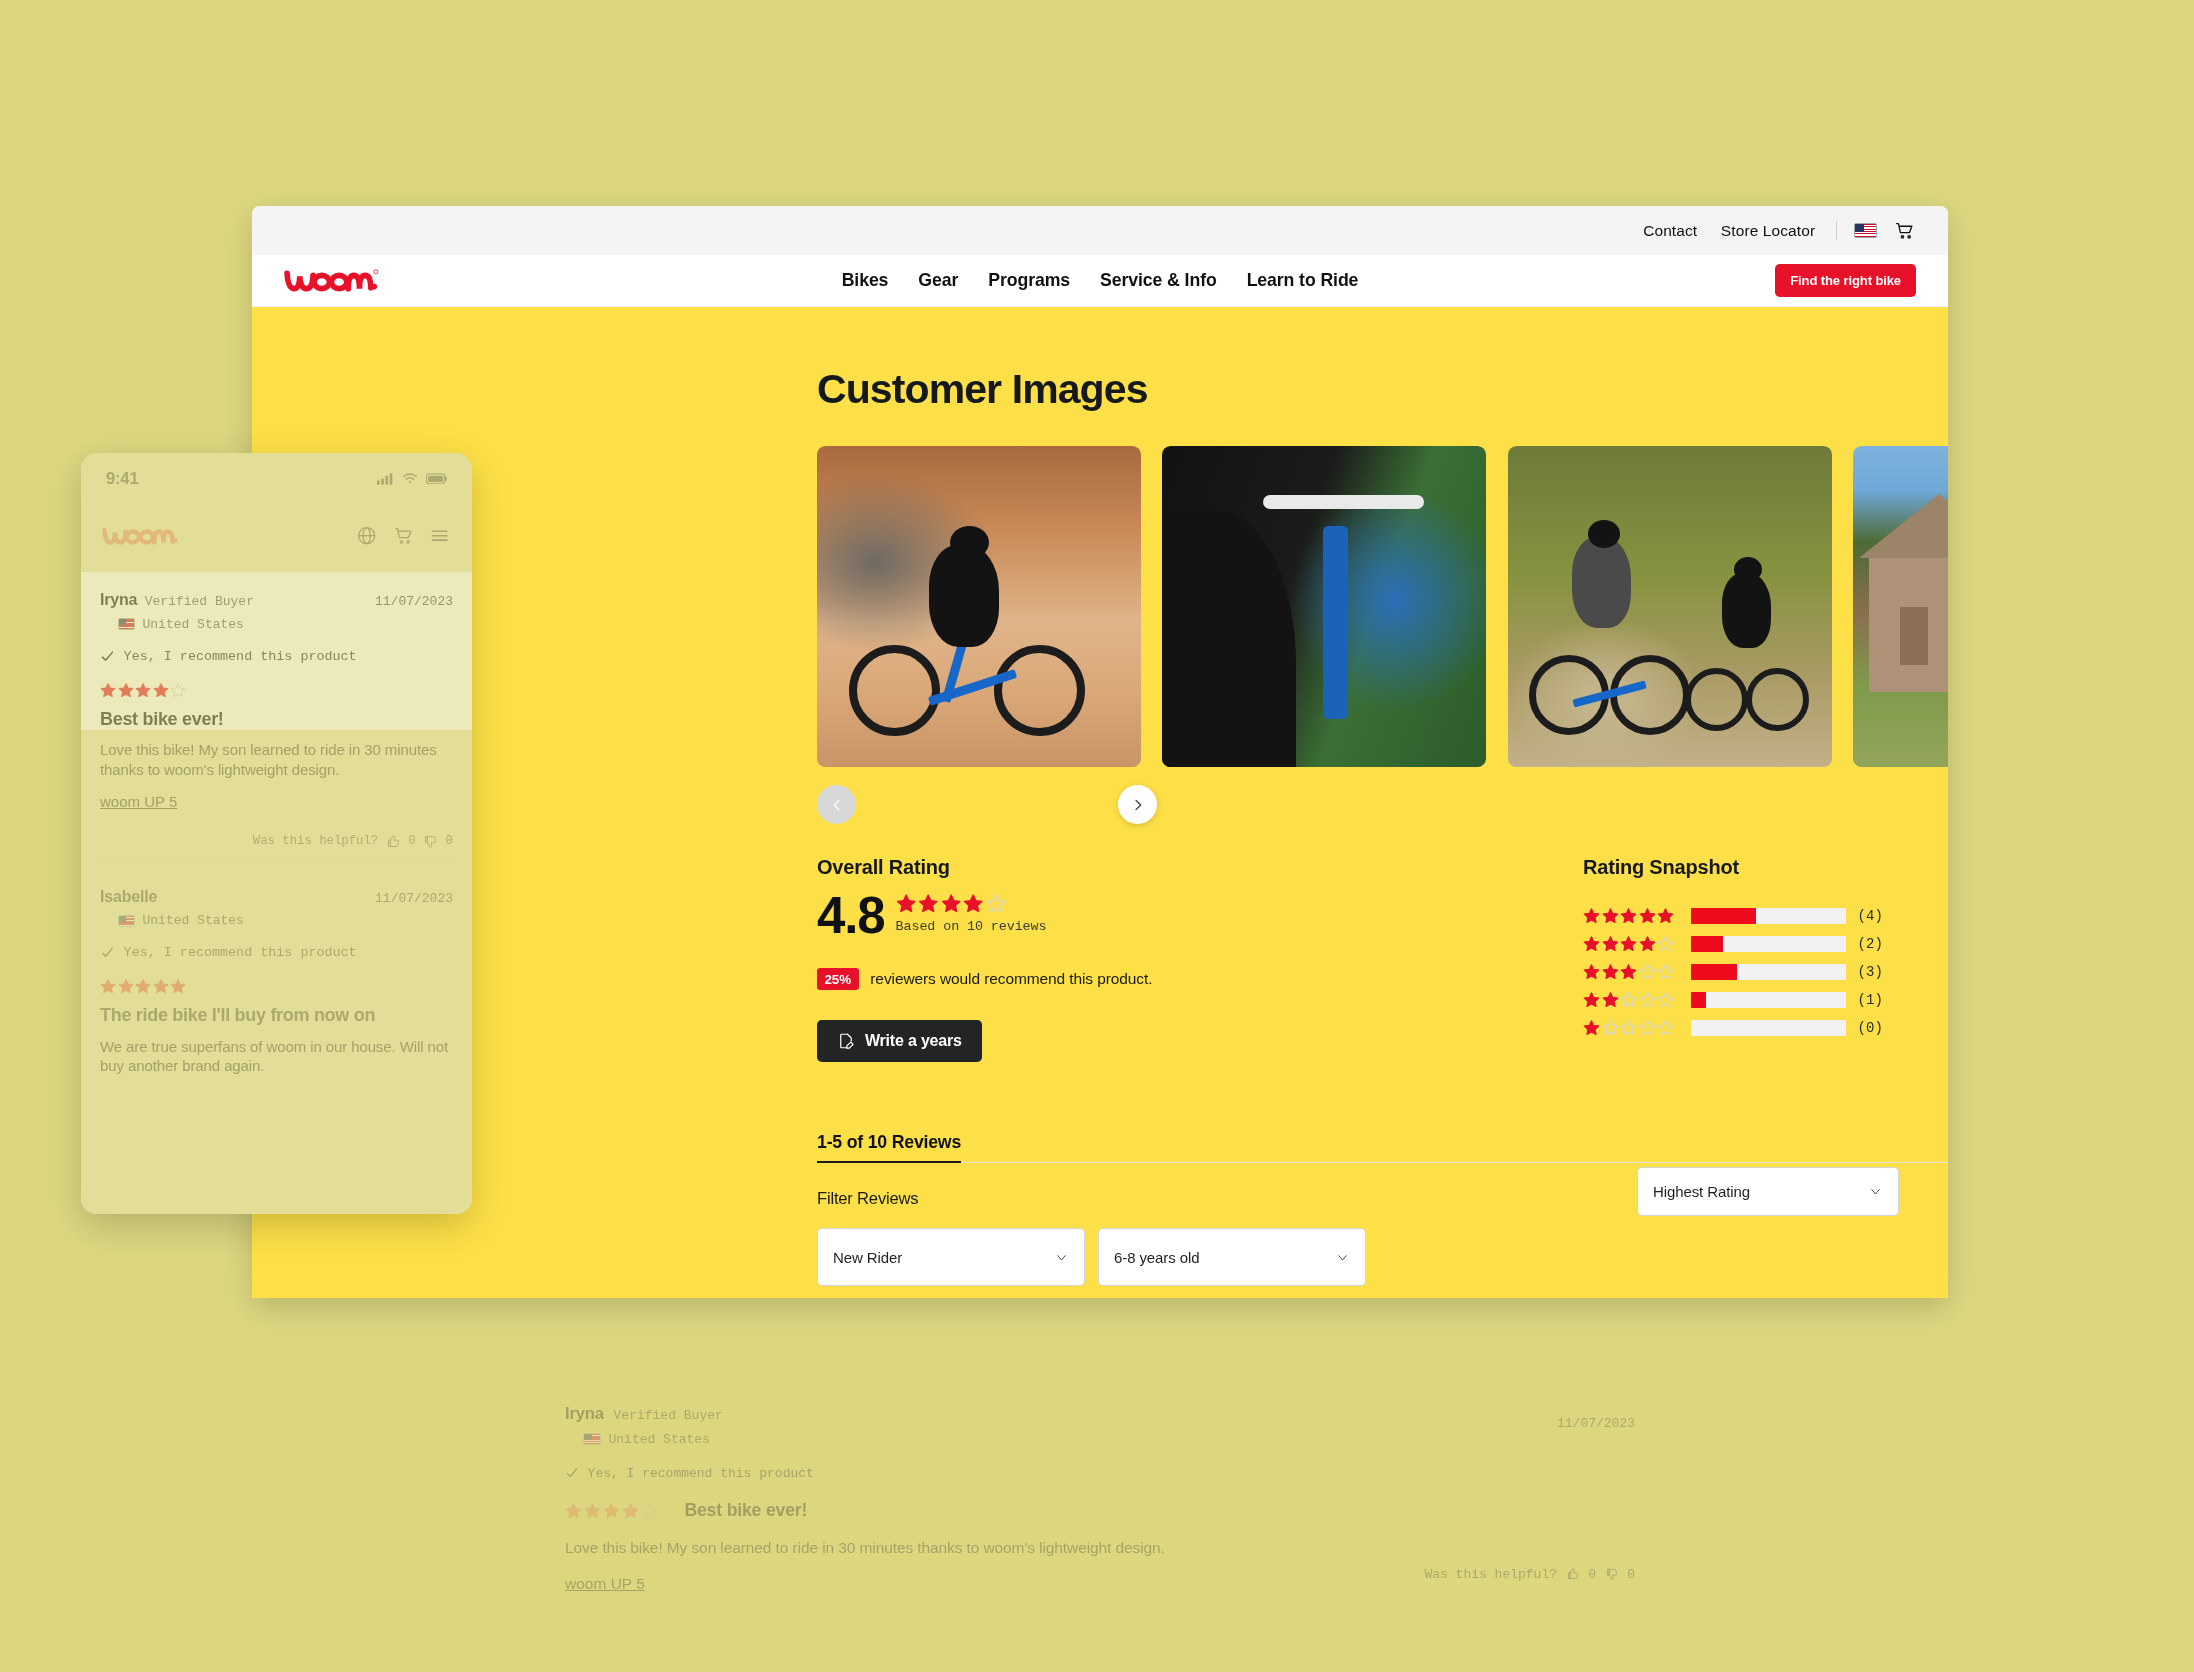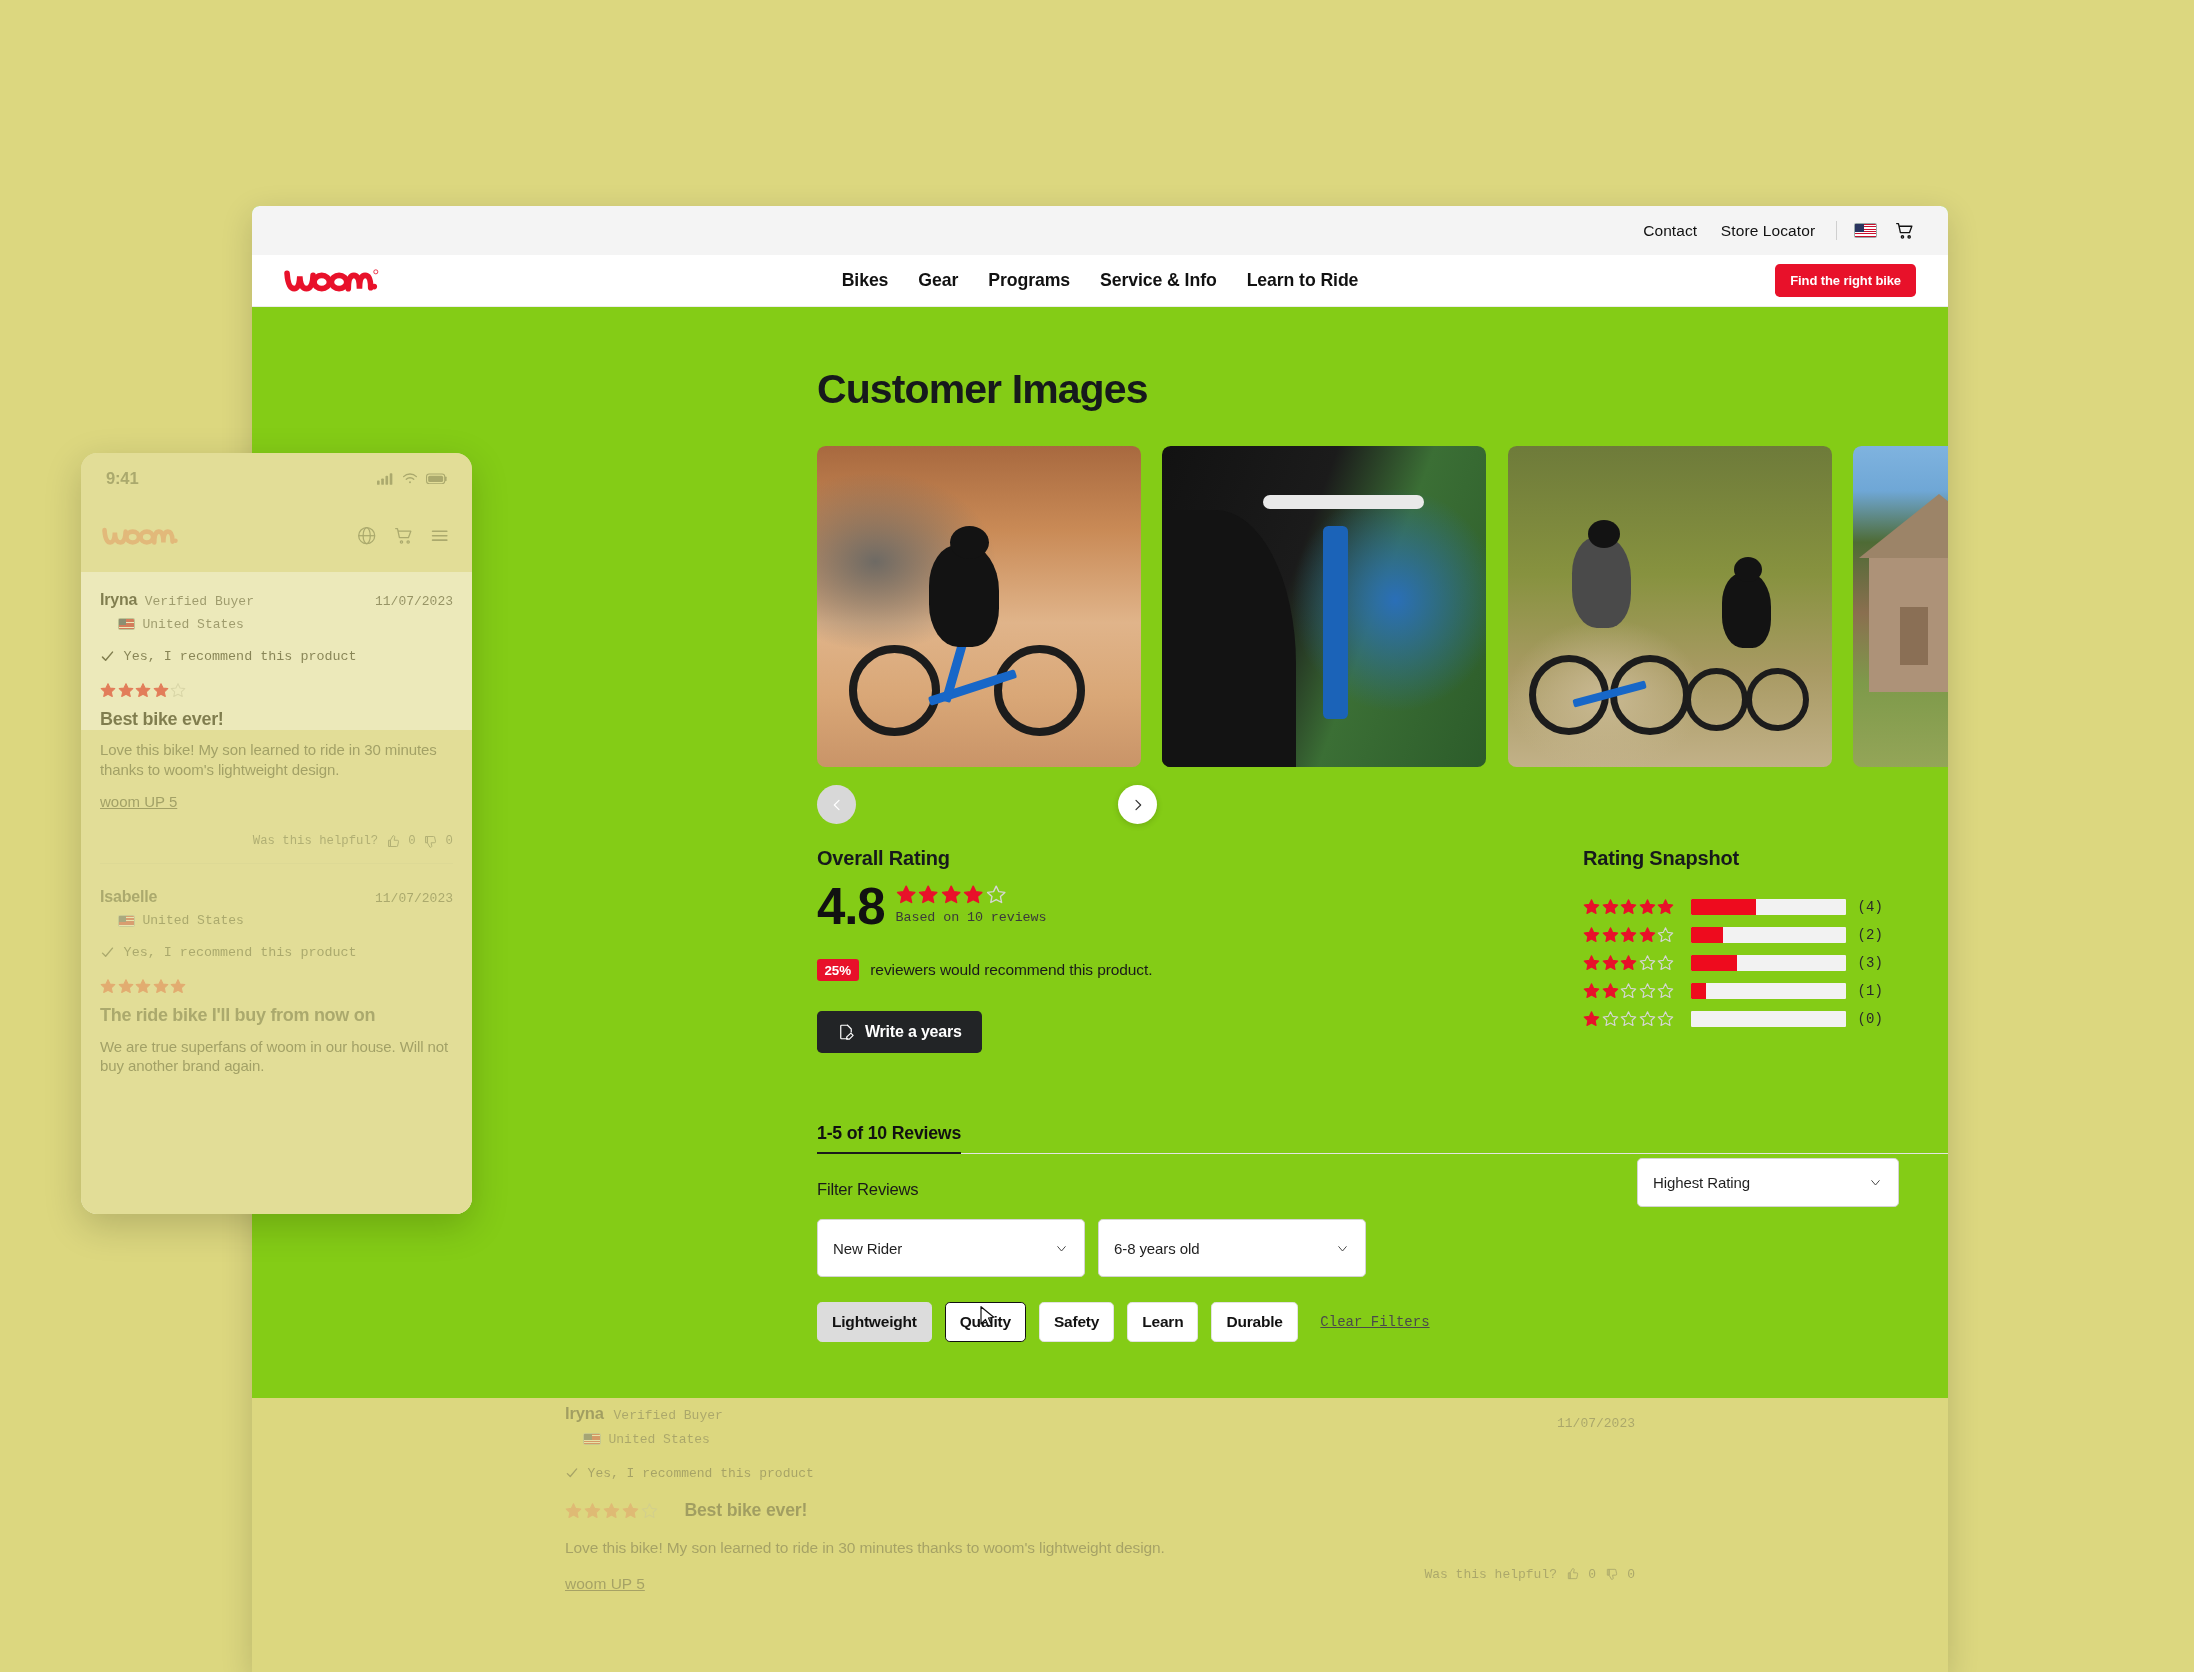--- a/index.html
+++ b/index.html
@@ -7,22 +7,22 @@
     width: 2194px; height: 1672px;
     background: #DCD77F;
     font-family: "Liberation Sans", sans-serif;
     overflow: hidden;
   }
   .stage { position: relative; width: 2194px; height: 1672px; }
 
   
   .window {
     position: absolute; left: 252px; top: 206px;
-    width: 1696px; height: 1466px;
-    background: #84cc16;
+    width: 1696px; height: 1092px;
+    background: #fde047;
     border-radius: 7.5px 7.5px 0 0;
     box-shadow: 0 9.6px 32px rgba(0,0,0,.16);
     overflow: hidden;
   }
 
   
   .utilbar {
     height: 49px; background: #F4F4F4;
     display: flex; align-items: center; justify-content: flex-end;
     padding-right: 33px; gap: 0;
@@ -104,21 +104,21 @@
   }
   .arrowbtn.prev { left: 0; background: #D8D8D8; }
   .arrowbtn.next { left: 301px; background: #fff; box-shadow: 0 1.6px 6.4px rgba(0,0,0,.16); }
   .arrowbtn svg { width: 16px; height: 16px; }
 
   
   .rr-title {
     margin-left: 565px; margin-top: 59px;
     font-size: 41px; font-weight: 700; color: #16191C; letter-spacing: -0.9px;
   }
-  .rr-cols { margin-left: 565px; margin-top: 19px; display: flex; }
+  .rr-cols { margin-left: 565px; margin-top: 28px; display: flex; }
   .rr-left { width: 766px; }
   .sub-h { font-size: 20px; font-weight: 700; color: #16191C; letter-spacing: -0.2px; }
   .score-row { display: flex; margin-top: 14px; gap: 11px; }
   .score { font-size: 51px; font-weight: 700; color: #111; line-height: .92; letter-spacing: -1.1px; }
   .score-right { padding-bottom: 5.4px; }
   .stars { display: flex; gap: 2.1px; line-height: 1; }
   .star { display: block; }
   .based {
     font-family: "Liberation Mono", monospace; font-size: 13.4px;
     color: #3A3A3A; margin-top: 5.4px; letter-spacing: -0.1px;

